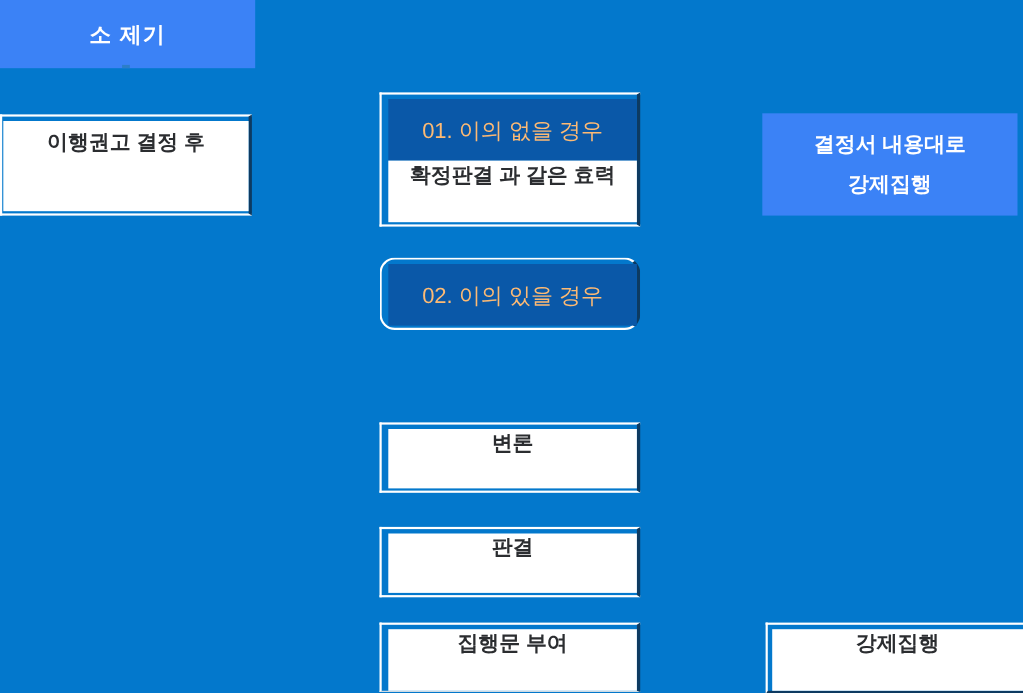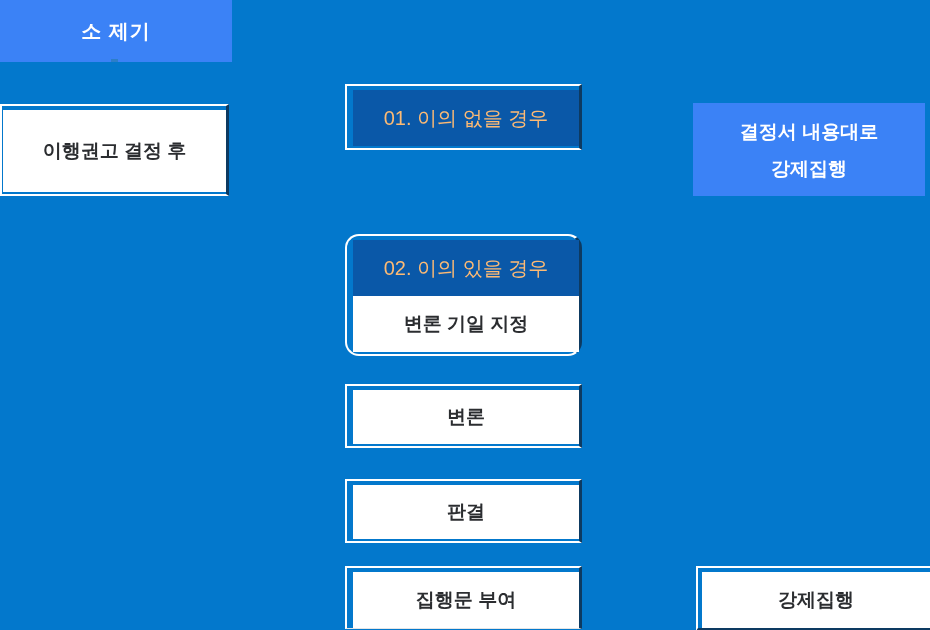--- a/index.html
+++ b/index.html
@@ -34,22 +34,22 @@
     border-right:3px solid #0d3a61;
     box-sizing:content-box;
   }
   .frame-mid { left:345px; width:226px; padding:4px 0 2px 6px; }
 
   .fill {
     background:#ffffff;
     color:#2b2d30;
     font-weight:700;
     font-size:19px;
-    display:flex; flex-direction:row;
-    align-items:center; justify-content:center;
+    display:flex; flex-direction:column;
+    align-items:center; 
     text-align:center;
   }
   .header-fill {
     background:#0a58a8;
     color:#fdba74;
     font-size:20px;
     height:56px;
     display:flex; align-items:center; justify-content:center;
   }
   .group-body { height:56px; }
@@ -89,25 +89,25 @@
   </div>
 
   <div class="frame" id="decision-notice-frame">
     <div class="fill">
       <div>이행권고 결정 후</div>
     </div>
   </div>
 
   <div class="frame frame-mid" id="case1-frame">
     <div class="header-fill">01. 이의 없을 경우</div>
+    <div class="fill group-body">확정판결 과 같은 효력</div>
   </div>
 
   <div class="frame frame-mid" id="case2-frame">
     <div class="header-fill">02. 이의 있을 경우</div>
-    <div class="fill group-body">변론 기일 지정</div>
   </div>
 
   <div class="frame frame-mid" id="pleading-frame">
     <div class="fill step-fill">변론</div>
   </div>
 
   <div class="frame frame-mid" id="judgment-frame">
     <div class="fill step-fill">판결</div>
   </div>
 

